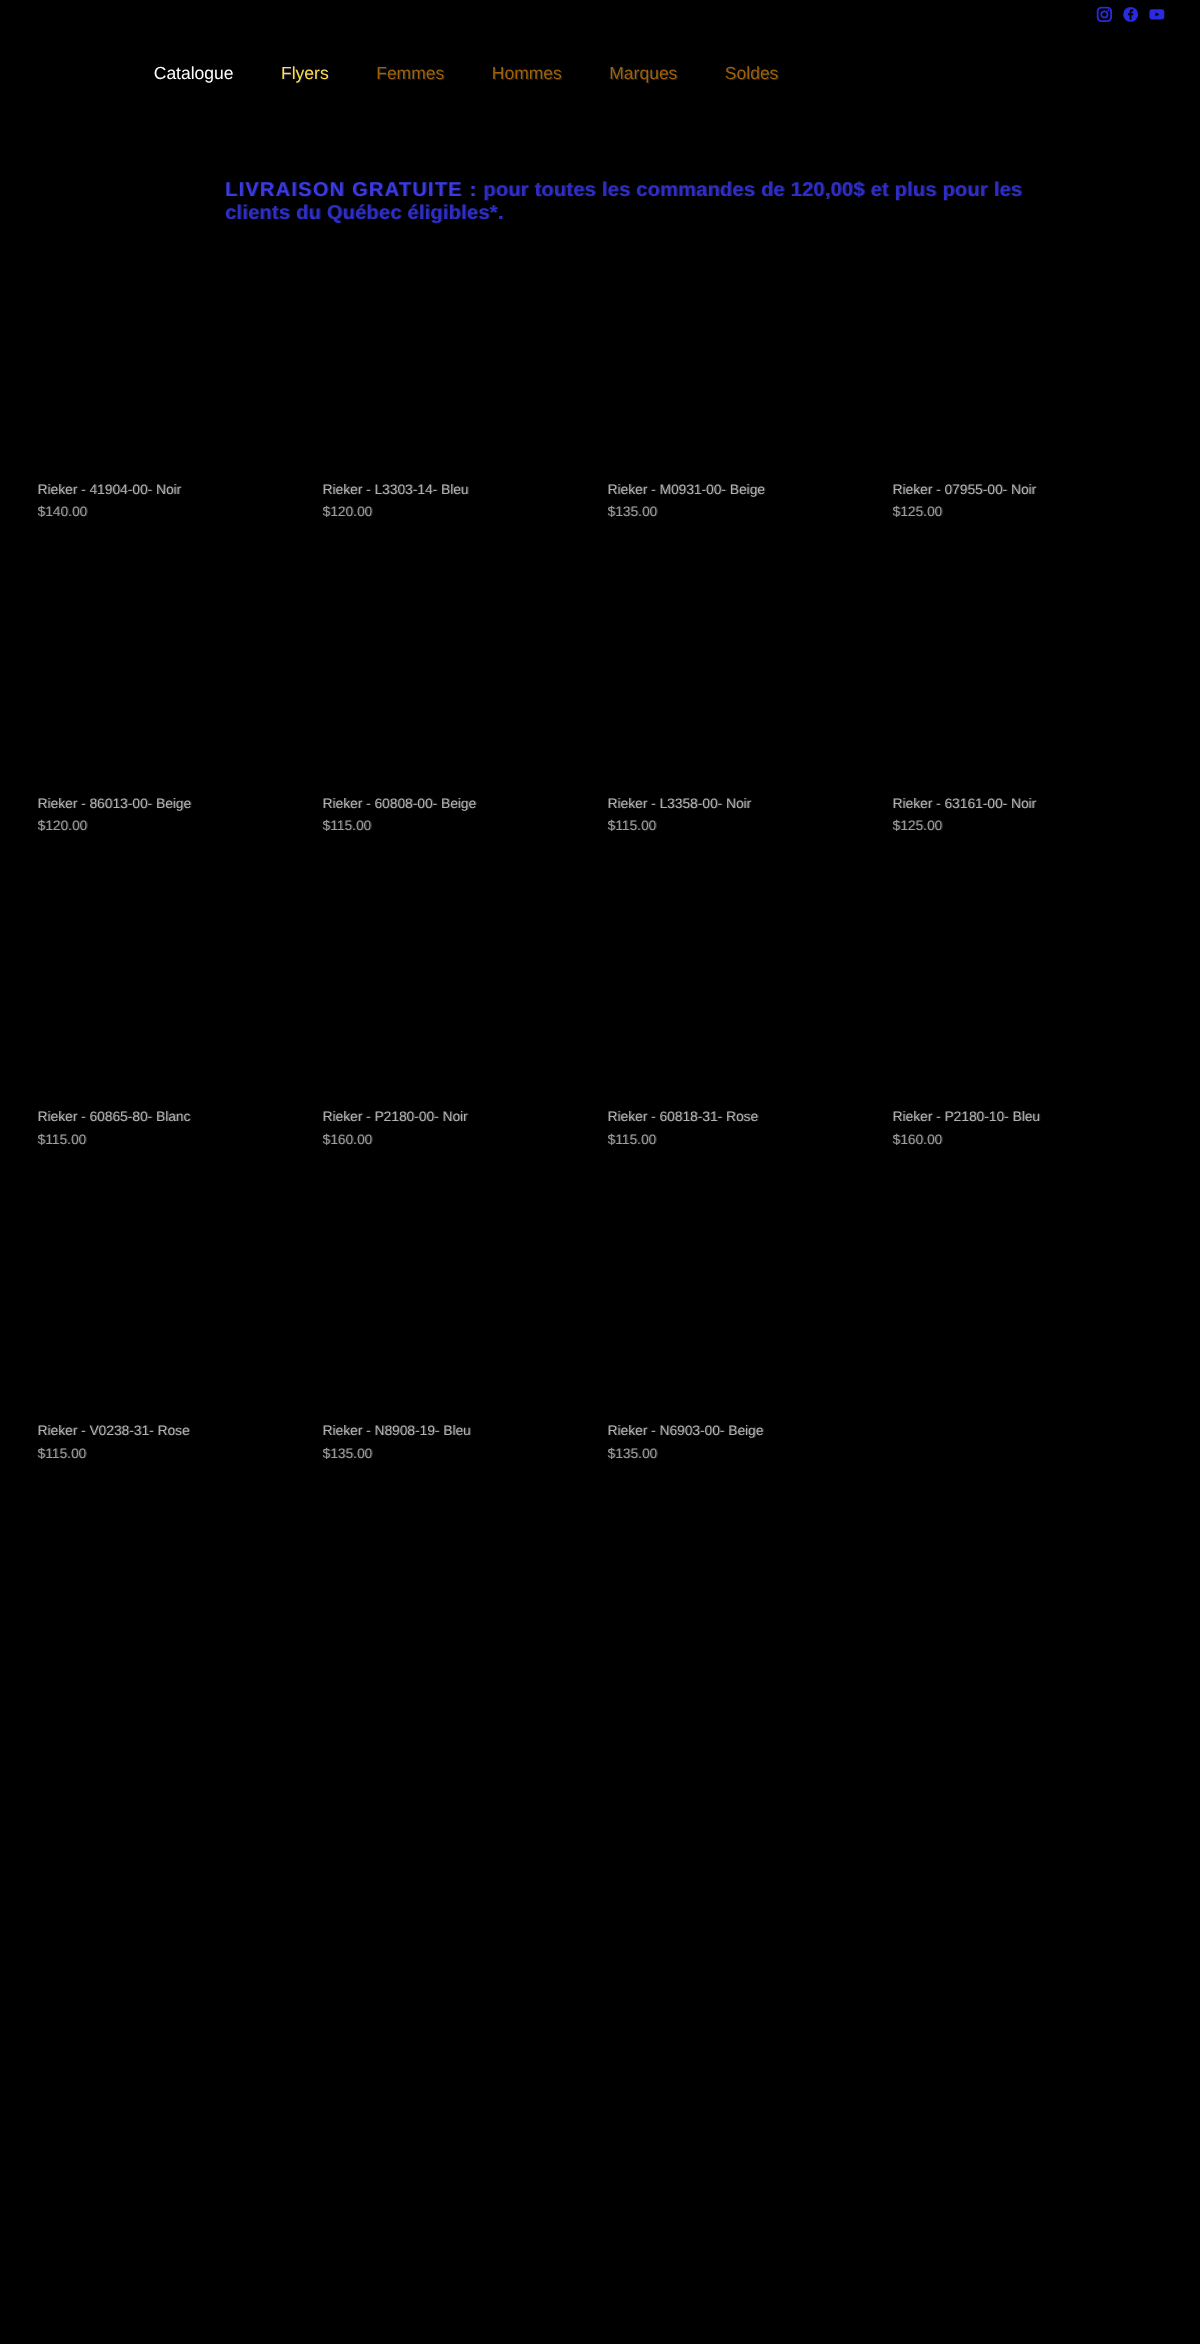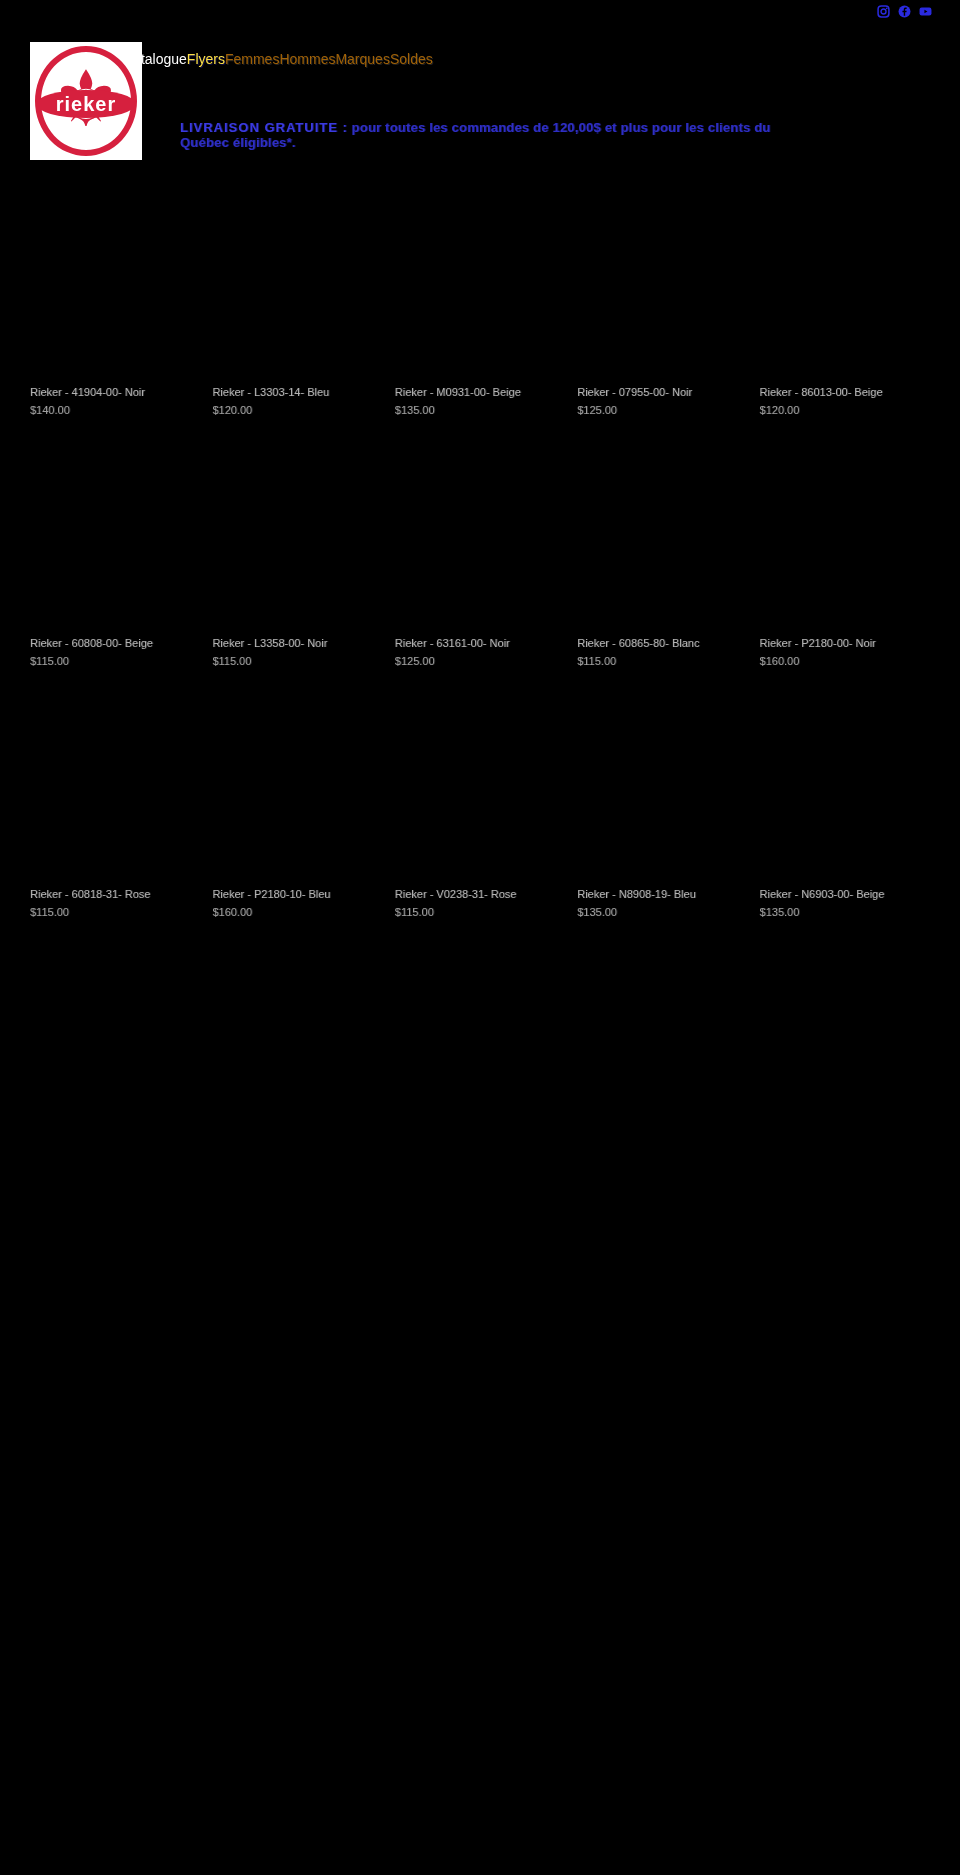--- a/index.html
+++ b/index.html
@@ -32,46 +32,46 @@
     background:#d6203e; border-radius:50%;
     display:flex; align-items:center; justify-content:center;
   }
   .logo-band span {
     color:#ffffff; font-size:20px; font-weight:bold; letter-spacing:1px;
     font-family:"Liberation Sans", sans-serif;
   }
 
   .nav {
     position:absolute; left:123px; top:50px;
-    display:flex; list-style:none; align-items:baseline;
+    display:flex; gap:38px; list-style:none; align-items:baseline;
   }
   .nav a {
     font-size:14px; color:#a16207; text-decoration:none; cursor:pointer;
     text-shadow:1px 1px 0 rgba(60,60,60,.55);
   }
   .nav a.first { color:#ffffff; text-shadow:none; }
   .nav a.active { color:#fde047; text-shadow:1px 1px 0 rgba(20,20,120,.6); }
 
   .banner {
-    position:absolute; left:180px; top:120px; width:640px;
-    font-size:13px; font-weight:bold; color:#2e2ec4; letter-spacing:.2px;
+    position:absolute; left:180px; top:144px; width:640px;
+    font-size:16px; font-weight:bold; color:#2e2ec4; letter-spacing:.2px;
     text-shadow:1px 0 0 rgba(40,40,160,.6);
   }
   .banner .hl { color:#3a3ae0; letter-spacing:1px; }
 
   
   .section-title {
     margin-top:735px; text-align:center;
     font-size:21px; font-weight:400; color:#8f8f8f; letter-spacing:.5px;
     text-shadow:1px 1px 0 rgba(70,70,70,.5);
     height:26px; line-height:26px;
   }
   .grid {
     margin:18px 30px 0 30px;
-    display:grid; grid-template-columns:repeat(5,1fr);
+    display:grid; grid-template-columns:repeat(4,1fr);
     column-gap:12px; row-gap:22px;
   }
   .card { display:block; text-decoration:none; cursor:pointer; }
   .card-img { height:190px; background:#000; }
   .card-title {
     margin-top:8px; font-size:11px; line-height:13px; color:#b3b3b3;
     white-space:nowrap; overflow:hidden;
     text-shadow:1px 0 0 rgba(90,90,90,.6);
   }
   .card-price {
@@ -100,27 +100,20 @@
       </svg>
     </a>
     <a title="YouTube">
       <svg viewBox="0 0 12 12">
         <rect x="0.5" y="2.3" width="11" height="7.4" rx="2" fill="#2a2ae0"></rect>
         <path d="M5 4.4l2.8 1.6L5 7.6z" fill="#000"></path>
       </svg>
     </a>
   </div>
 
-  <a class="logo">
-    <span class="logo-ring"></span>
-    <span class="logo-fleur">⚜</span>
-    <span class="logo-band">
-      <span>rieker</span>
-    </span>
-  </a>
 
   <nav>
     <ul class="nav">
       <li><a class="first">Catalogue</a></li>
       <li><a class="active">Flyers</a></li>
       <li><a>Femmes</a></li>
       <li><a>Hommes</a></li>
       <li><a>Marques</a></li>
       <li><a>Soldes</a></li>
     </ul>

